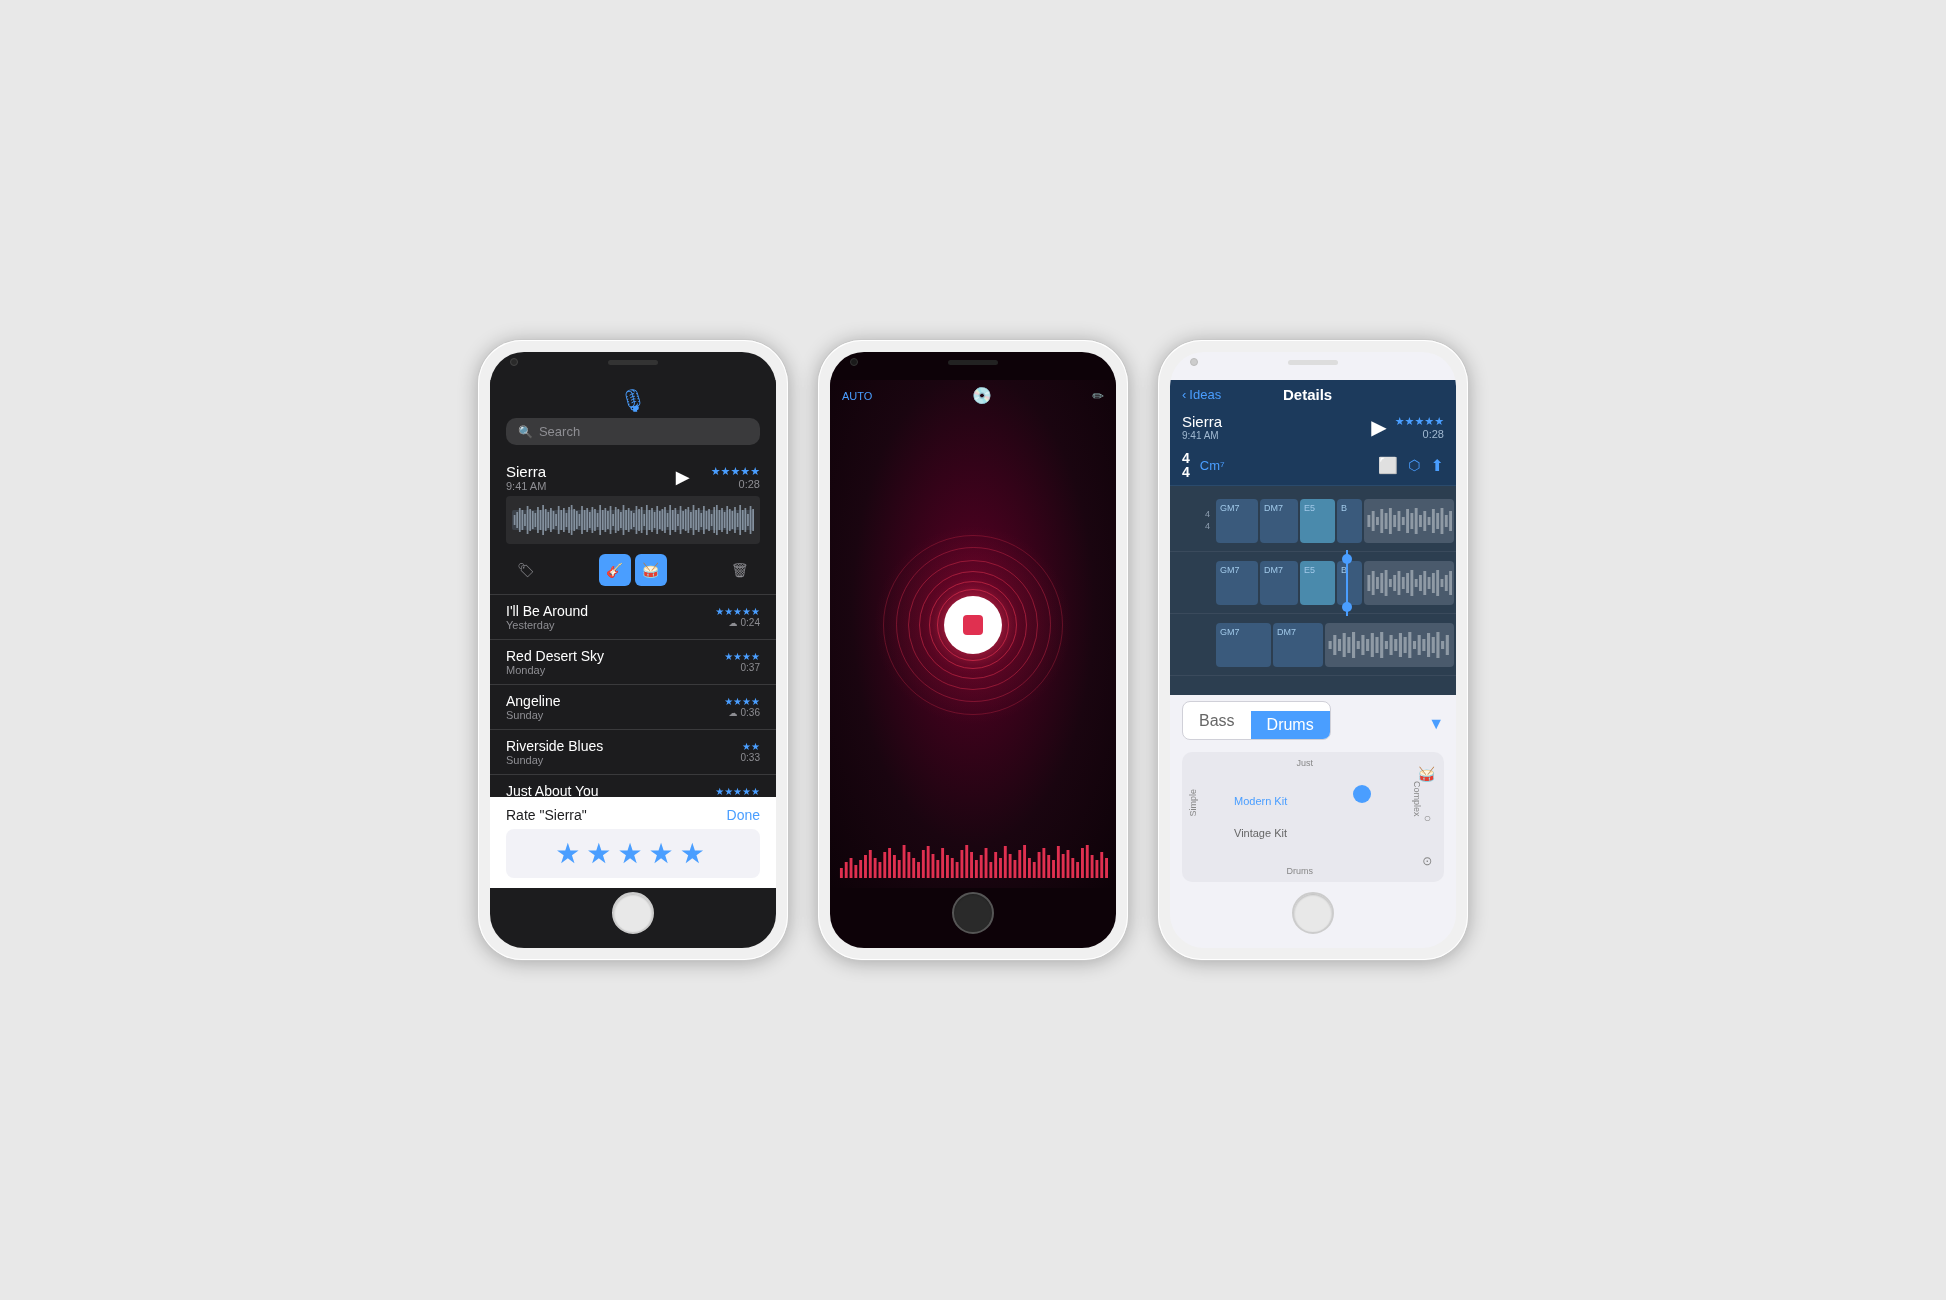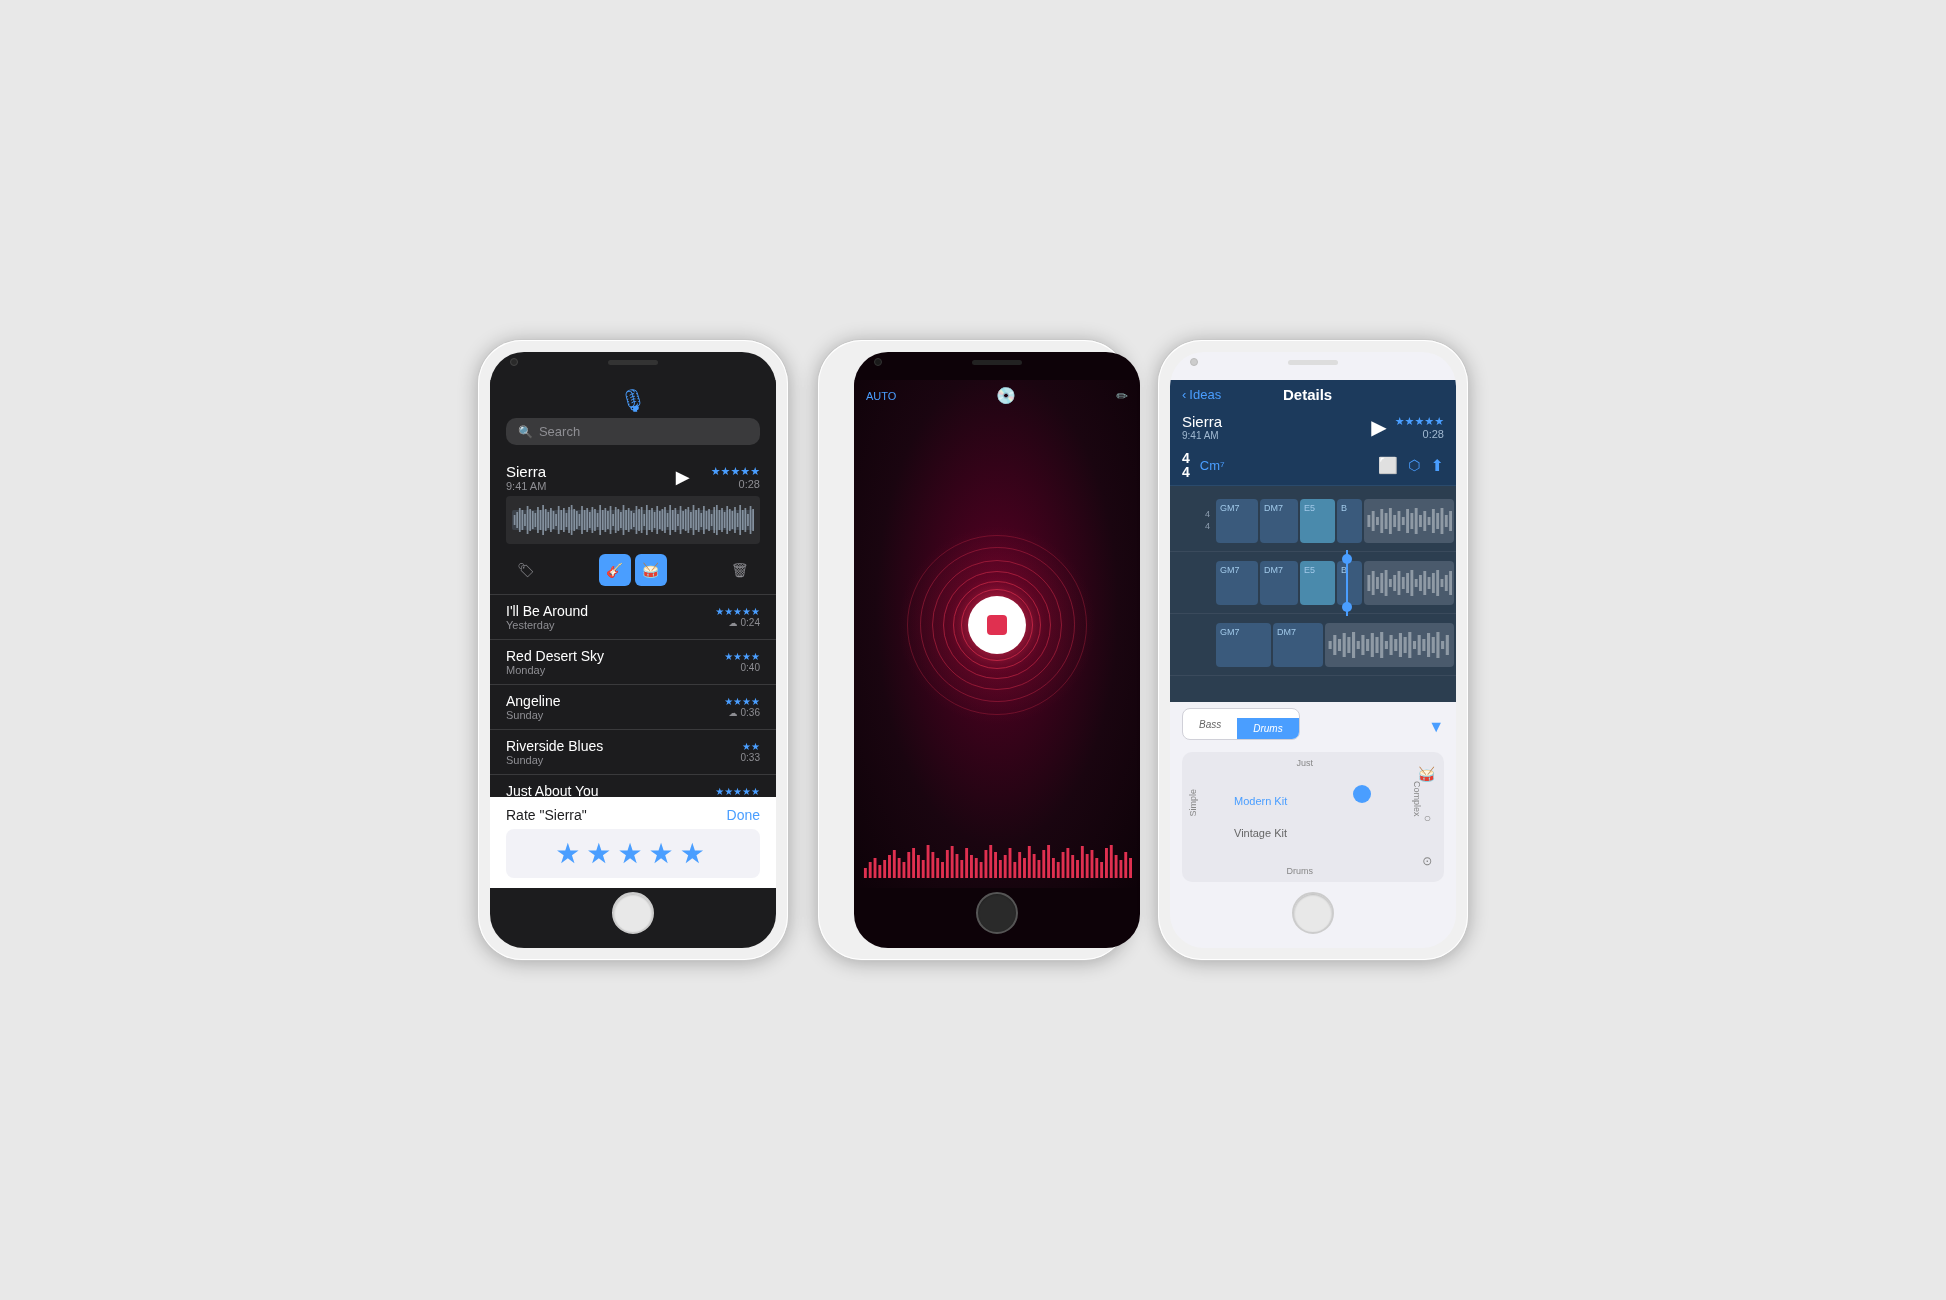--- a/index.html
+++ b/index.html
@@ -169,21 +169,21 @@
       text-align: center;
       font-size: 28px;
       color: #4a9eff;
       letter-spacing: 6px;
       padding: 8px 0;
       background: #f2f2f7;
       border-radius: 8px;
     }
 
     
-    .phone2 .phone-inner { background: #1a0510; margin-left: 24px; }
+    .phone2 .phone-inner { background: #1a0510; }
     .phone2-screen {
       background: radial-gradient(ellipse at 50% 45%, #5a0025 0%, #1a0510 60%, #0d0208 100%);
       height: 100%;
       display: flex;
       flex-direction: column;
       color: white;
       position: relative;
     }
     .rec-header {
       display: flex;
@@ -337,26 +337,25 @@
       display: flex;
       background: white;
       border-radius: 8px;
       overflow: hidden;
       border: 1px solid #d0d0d8;
       margin-bottom: 6px;
       width: fit-content;
     }
     .gb-seg-btn {
       padding: 5px 16px;
-      font-size: 10px;
+      font-size: 16px;
       cursor: pointer;
       border: none;
       background: transparent;
       color: #666;
-      font-style: italic;
     }
     .gb-seg-btn.active { background: #4a9eff; color: white; margin-top: 9px; }
     .gb-seg-row {
       display: flex;
       align-items: center;
       justify-content: space-between;
       margin-bottom: 6px;
     }
     .gb-chevron { color: #4a9eff; font-size: 16px; }
     .gb-drum-area {
@@ -569,21 +568,21 @@
               </div>
             </div>
             <div class="vm-list-item">
               <div class="vm-item-left">
                 <div class="vm-item-title">Red Desert Sky</div>
                 <div class="vm-item-date">Monday</div>
               </div>
               <div class="vm-item-right">
                 <div class="vm-item-stars">★★★★</div>
                 <div class="vm-item-info">
-                  <span>0:40</span>
+                  <span>0:37</span>
                 </div>
               </div>
             </div>
             <div class="vm-list-item">
               <div class="vm-item-left">
                 <div class="vm-item-title">Angeline</div>
                 <div class="vm-item-date">Sunday</div>
               </div>
               <div class="vm-item-right">
                 <div class="vm-item-stars">★★★★</div>

